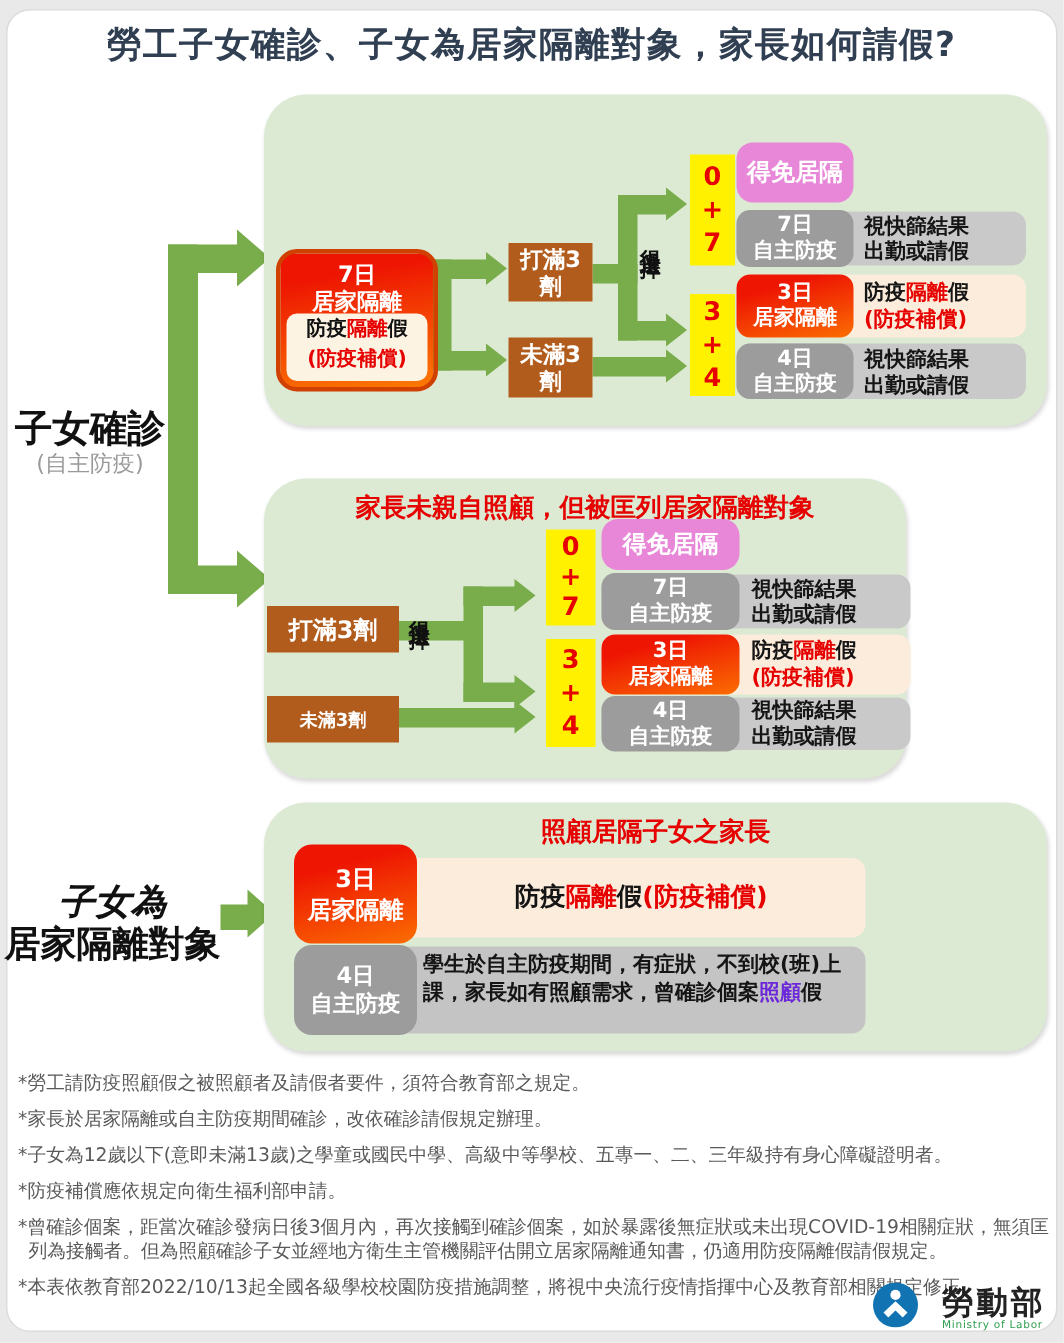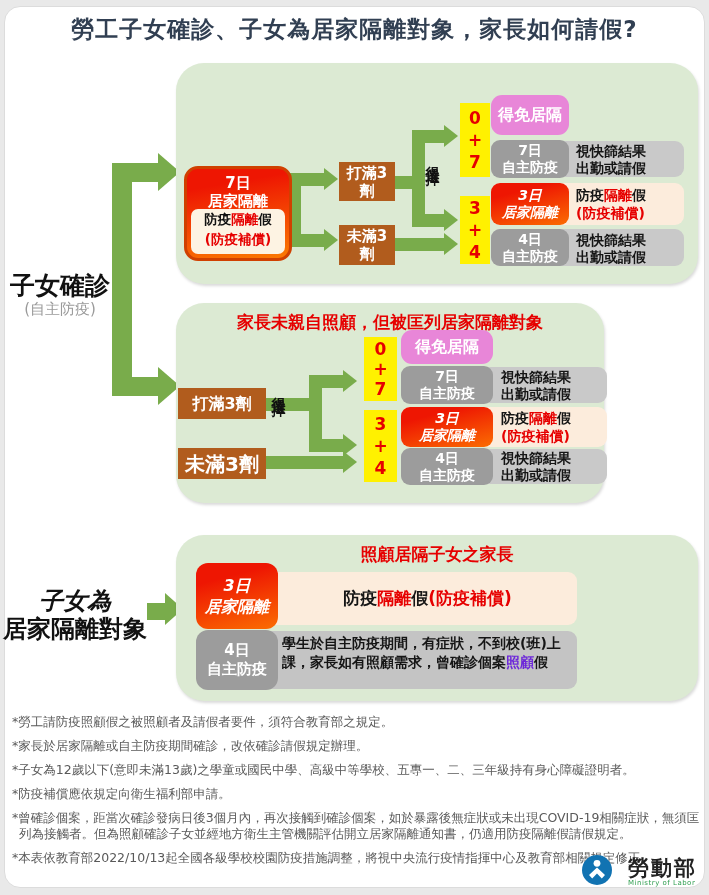--- a/index.html
+++ b/index.html
@@ -7,32 +7,32 @@
     --pink:#e886d8; --brown:#b15c1d; --graytag:#9c9c9c; --graybar:#c9c9c9;
     --cream:#fcecdc; --navy:#313f52; --fngray:#595959;
   }
   *{box-sizing:border-box; margin:0; padding:0;}
   html,body{background:#e9e9e9;}
   body{font-family:"DejaVu Sans","Liberation Sans",sans-serif; width:709px; height:895px; position:relative; overflow:hidden;}
   .card{position:absolute; left:4px; top:6px; width:701px; height:882px; background:#fff; border-radius:16px; border:1px solid #dcdcdc;}
   .page-title{position:absolute; left:0; top:14px; width:100%; text-align:center; font-size:23px; font-weight:bold; color:var(--navy); letter-spacing:1px;}
   .panel{position:absolute; background:var(--panel); border-radius:28px; box-shadow:1px 2px 3px rgba(0,0,0,.15);}
   #panel1{left:176px; top:63px; width:522px; height:221px;}
-  #panel2{left:176px; top:303px; width:428px; height:200px;}
+  #panel2{left:176px; top:319px; width:428px; height:200px;}
   #panel3{left:176px; top:535px; width:522px; height:166px;}
   .panel-title{position:absolute; left:0; top:8px; width:100%; text-align:center; font-size:17px; font-weight:bold; color:var(--redtext);}
   .bar{position:absolute; background:var(--green);}
   .ah{position:absolute; width:0; height:0; border-top:11px solid transparent; border-bottom:11px solid transparent; border-left:14px solid var(--green);}
   .ah-big{position:absolute; width:0; height:0; border-top:19px solid transparent; border-bottom:19px solid transparent; border-left:22px solid var(--green);}
   .side-label{position:absolute; text-align:center; color:#111;}
   .side-label .main{font-size:25px; font-weight:bold; line-height:28px; white-space:nowrap;}
   .side-label .sub{font-size:15px; color:#9a9a9a; white-space:nowrap;}
   .tag{position:absolute; border-radius:9px; color:#fff; font-weight:bold; text-align:center; display:flex; flex-direction:column; justify-content:center; z-index:3;}
   .tag .ln{line-height:17px; font-size:14px;}
-  .redgrad{background:linear-gradient(165deg,#ee1602 25%,#fb6d02 100%);font-style:italic;}
+  .redgrad{background:linear-gradient(165deg,#ee1602 25%,#fb6d02 100%);}
   .graytag{background:var(--graytag);}
   .pinktag{background:var(--pink); font-size:16px; border-radius:11px;}
   .brownbox{position:absolute; background:var(--brown); color:#fff; font-weight:bold; text-align:center; display:flex; flex-direction:column; justify-content:center; z-index:3;}
   .brownbox .ln{font-size:15px; line-height:18px;}
   .bigbar{position:absolute; border-radius:9px; z-index:1;}
   .cream{background:var(--cream);}
   .gbar{background:var(--graybar);}
   .note-text{position:absolute; z-index:4; font-weight:bold; font-size:14px; line-height:17px; color:#151515; white-space:nowrap;}
   .ycol{position:absolute; background:var(--yellow); color:var(--redtext); font-weight:bold; text-align:center; font-size:17px; display:flex; flex-direction:column; justify-content:center; z-index:3;}
   .ycol .ln{line-height:22px;}
@@ -154,21 +154,21 @@
   </div>
 </div>
 
 <div class="panel" id="panel2">
   <div class="panel-title">家長未親自照顧，但被匡列居家隔離對象</div>
 
   <div class="brownbox" style="left:2px; top:85px; width:88px; height:31px;">
     <div class="ln" style="font-size:16px;">打滿3劑</div>
   </div>
   <div class="brownbox" style="left:2px; top:145px; width:88px; height:31px;">
-    <div class="ln" style="font-size:20px;">未滿3劑</div>
+    <div class="ln" style="font-size:12px;">未滿3劑</div>
   </div>
 
   <div class="vtext" style="left:94px; top:83px;">得選擇</div>
 
   <div class="bar" style="left:90px; top:95px; width:50px; height:13px;"></div>
   <div class="bar" style="left:133px; top:72px; width:13px; height:77px;"></div>
   <div class="bar" style="left:133px; top:72px; width:36px; height:13px;"></div>
   <div class="ah" style="left:167px; top:67px;"></div>
   <div class="bar" style="left:133px; top:136px; width:36px; height:13px;"></div>
   <div class="ah" style="left:167px; top:131px;"></div>

